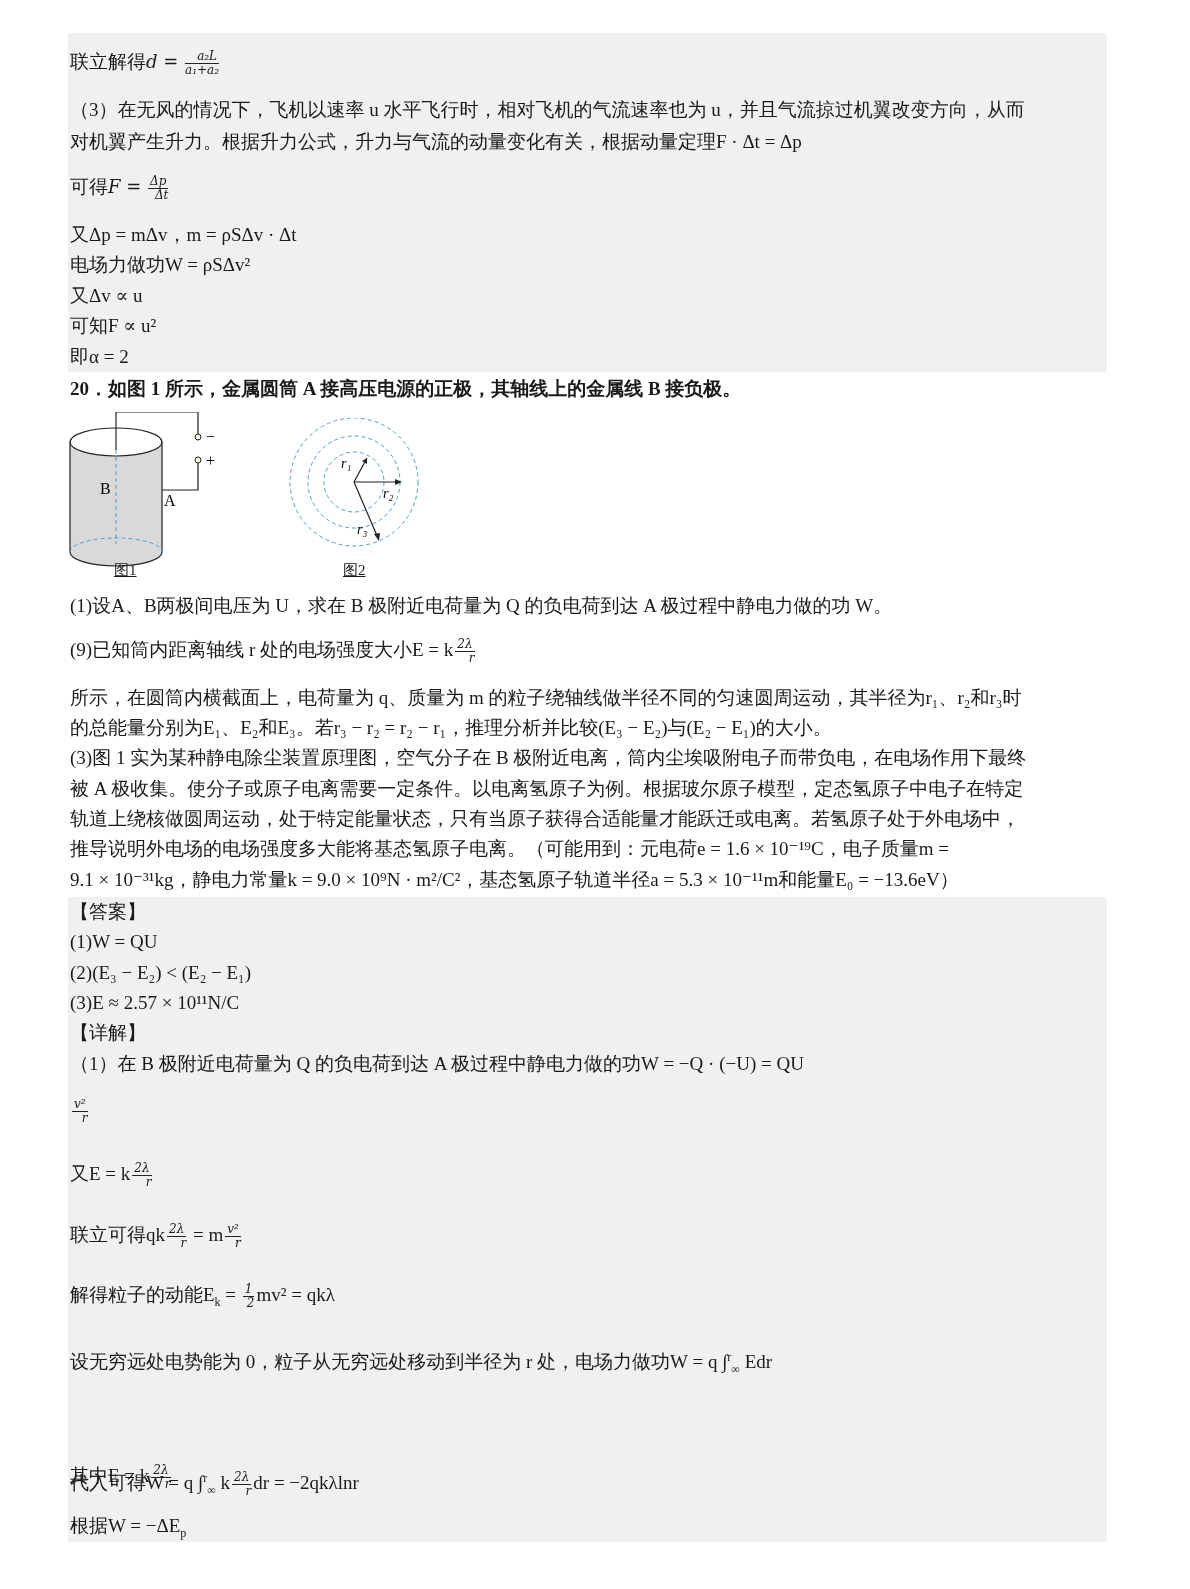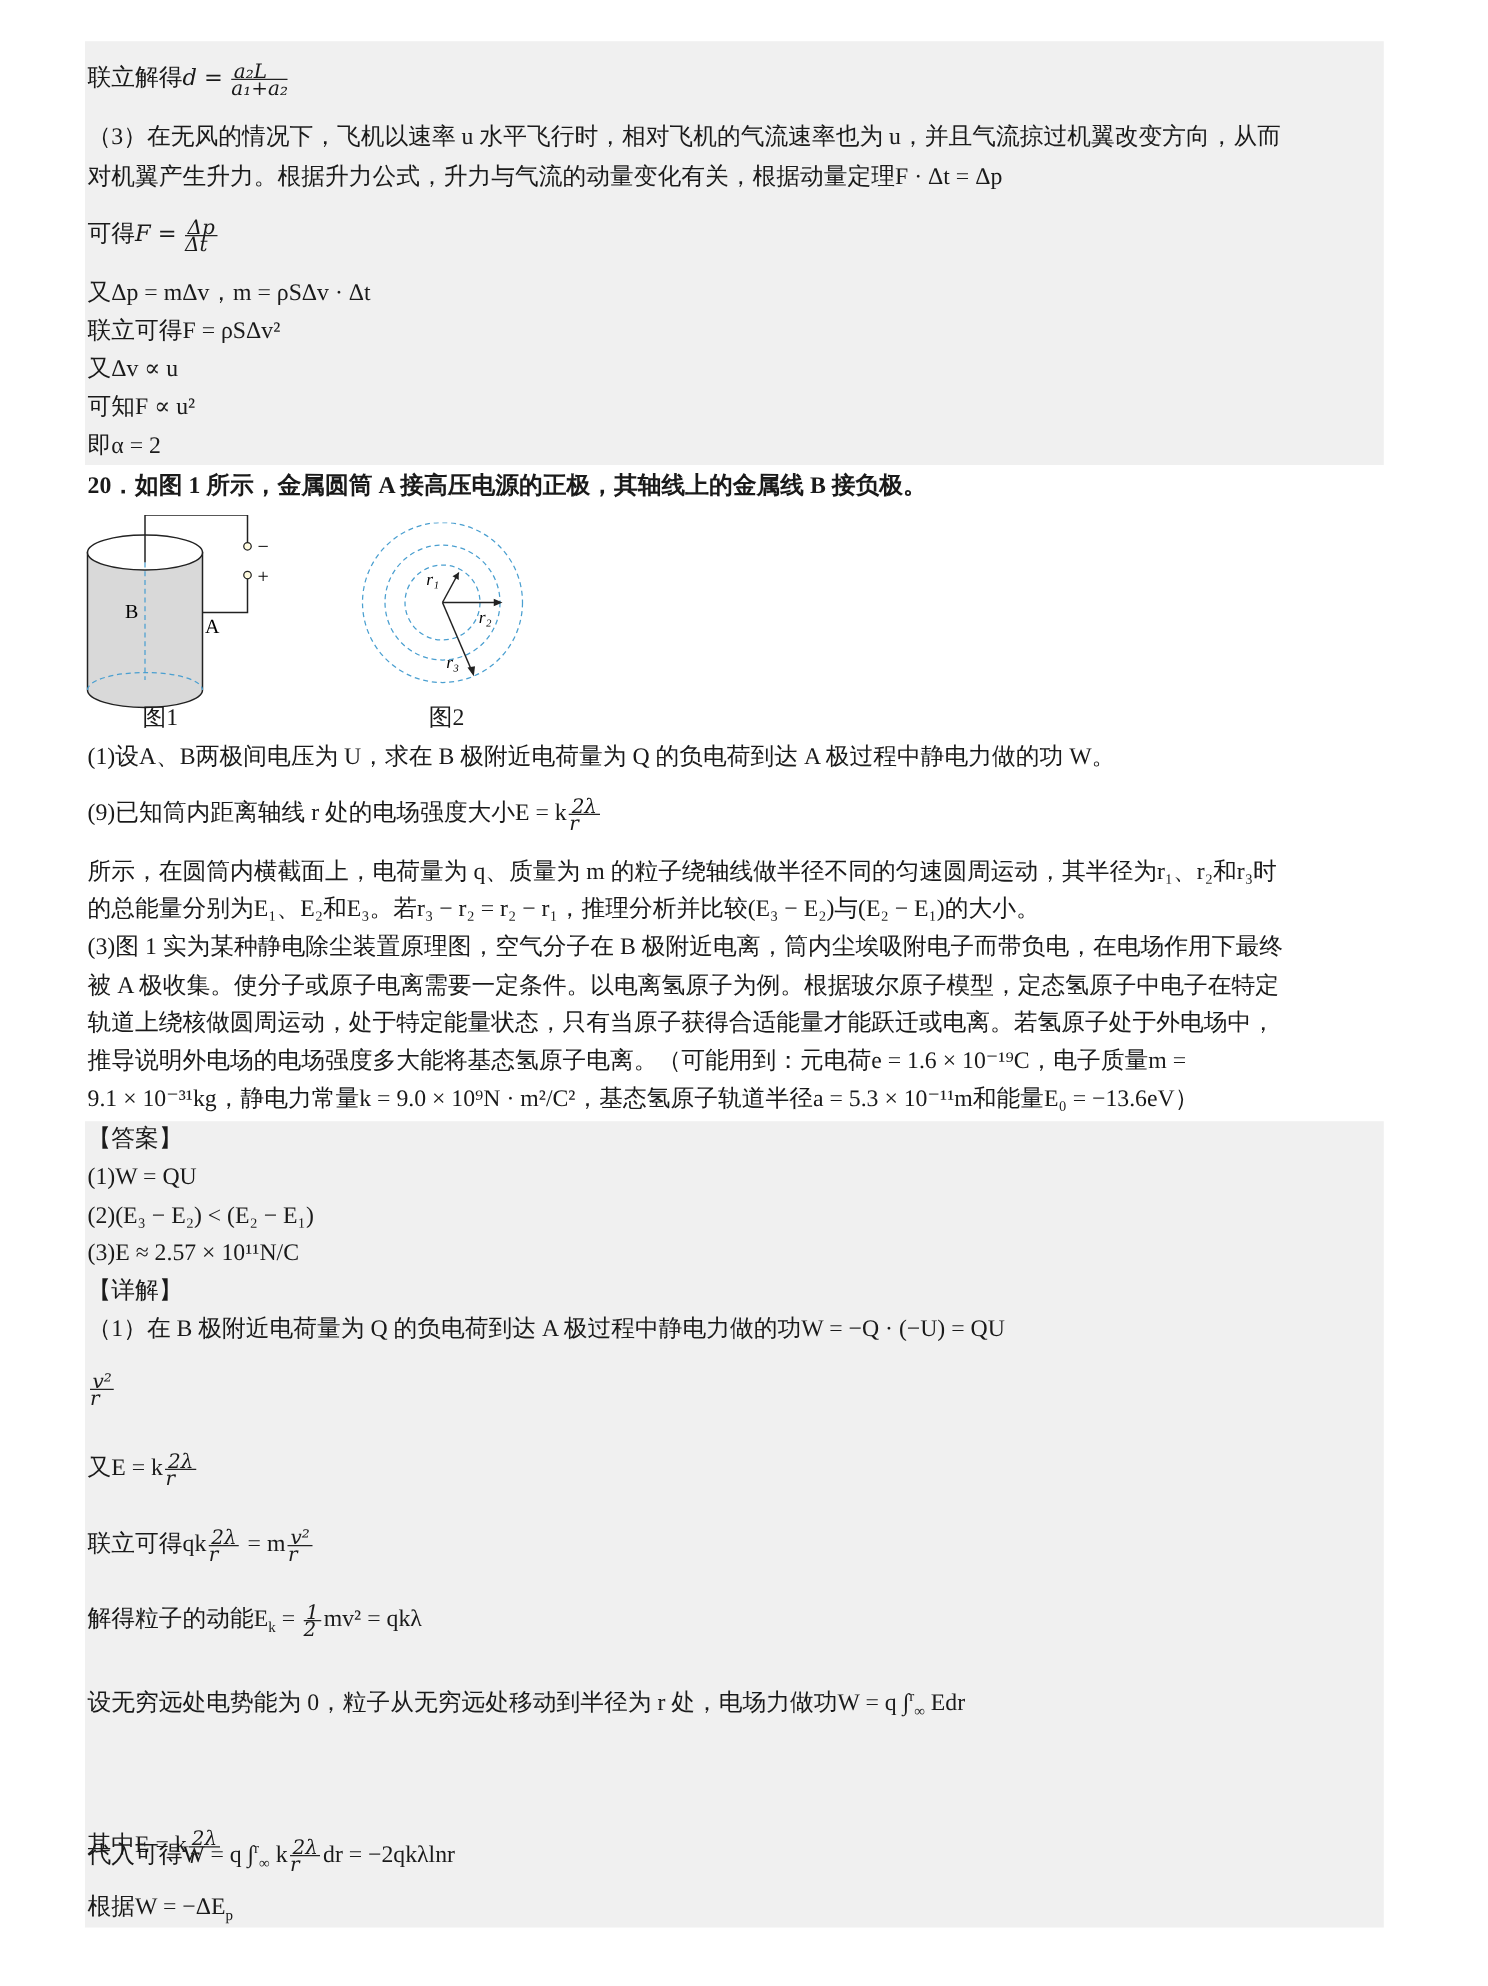--- a/index.html
+++ b/index.html
@@ -1,46 +1,46 @@
 <!DOCTYPE html>
 <html><head>
 <meta charset="utf-8">
 <style>
   html,body{margin:0;padding:0;background:#fff;}
   body{width:1190px;height:1589px;position:relative;overflow:hidden;
        font-family:"Liberation Serif","DejaVu Serif",serif;color:#1a1a1a;font-size:19px;}
   .gray{position:absolute;left:68px;width:1039px;background:#f0f0f0;}
   .line{position:absolute;left:70px;white-space:nowrap;line-height:24px;}
   .m{font-style:italic;font-family:"DejaVu Serif",serif;font-size:18px;}
-  .frac{display:inline-block;vertical-align:middle;text-align:left;font-style:italic;font-family:"DejaVu Serif",serif;font-size:16px;line-height:13px;margin:0 2px;}
+  .frac{display:inline-block;vertical-align:middle;text-align:right;font-style:italic;font-family:"DejaVu Serif",serif;font-size:12px;line-height:13px;margin:0 2px;}
   .frac .n{display:block;border-bottom:1px solid #222;padding:0 2px;}
   .frac .d{display:block;}
   sub,sup{font-size:12px;}
   .fig{position:absolute;}
-  .caption{position:absolute;font-size:19px;}
+  .caption{position:absolute;font-size:15px;text-decoration:underline;}
 </style>
 </head>
 <body>
 
 <div class="gray" style="top:33px;height:339px;"></div>
 
 <div class="gray" style="top:897px;height:645px;"></div>
 
 <div class="line" style="top:50px;">
   <span>联立解得</span><span class="m">d =</span>
   <span class="frac"><span class="n">a₂L</span><span class="d">a₁+a₂</span></span>
 </div>
 <div class="line" style="top:98px;">（3）在无风的情况下，飞机以速率 u 水平飞行时，相对飞机的气流速率也为 u，并且气流掠过机翼改变方向，从而</div>
 <div class="line" style="top:130px;">对机翼产生升力。根据升力公式，升力与气流的动量变化有关，根据动量定理F · Δt = Δp</div>
 <div class="line" style="top:175px;">
   <span>可得</span><span class="m">F =</span>
   <span class="frac"><span class="n">Δp</span><span class="d">Δt</span></span>
 </div>
 <div class="line" style="top:223px;">又Δp = mΔv，m = ρSΔv · Δt</div>
-<div class="line" style="top:253px;">联立可得F = ρSΔv²</div>
+<div class="line" style="top:253px;">电场力做功W = ρSΔv²</div>
 <div class="line" style="top:284px;">又Δv ∝ u</div>
 <div class="line" style="top:314px;">可知F ∝ u²</div>
 <div class="line" style="top:345px;">即α = 2</div>
 
 <div class="line" style="top:377px;font-weight:bold;">20．如图 1 所示，金属圆筒 A 接高压电源的正极，其轴线上的金属线 B 接负极。</div>
 
 <svg class="fig" style="left:66px;top:412px;" width="170" height="160" viewBox="0 0 170 160">
   <path d="M4,30 L4,140 A46,14 0 0 0 96,140 L96,30 Z" fill="#d9d9d9" stroke="#222" stroke-width="1.2"></path>
   <ellipse cx="50" cy="30" rx="46" ry="14" fill="#fff" stroke="#222" stroke-width="1.2"></ellipse>
   <path d="M4,140 A46,14 0 0 1 96,140" fill="none" stroke="#4a9fd0" stroke-dasharray="4,3" stroke-width="1"></path>

